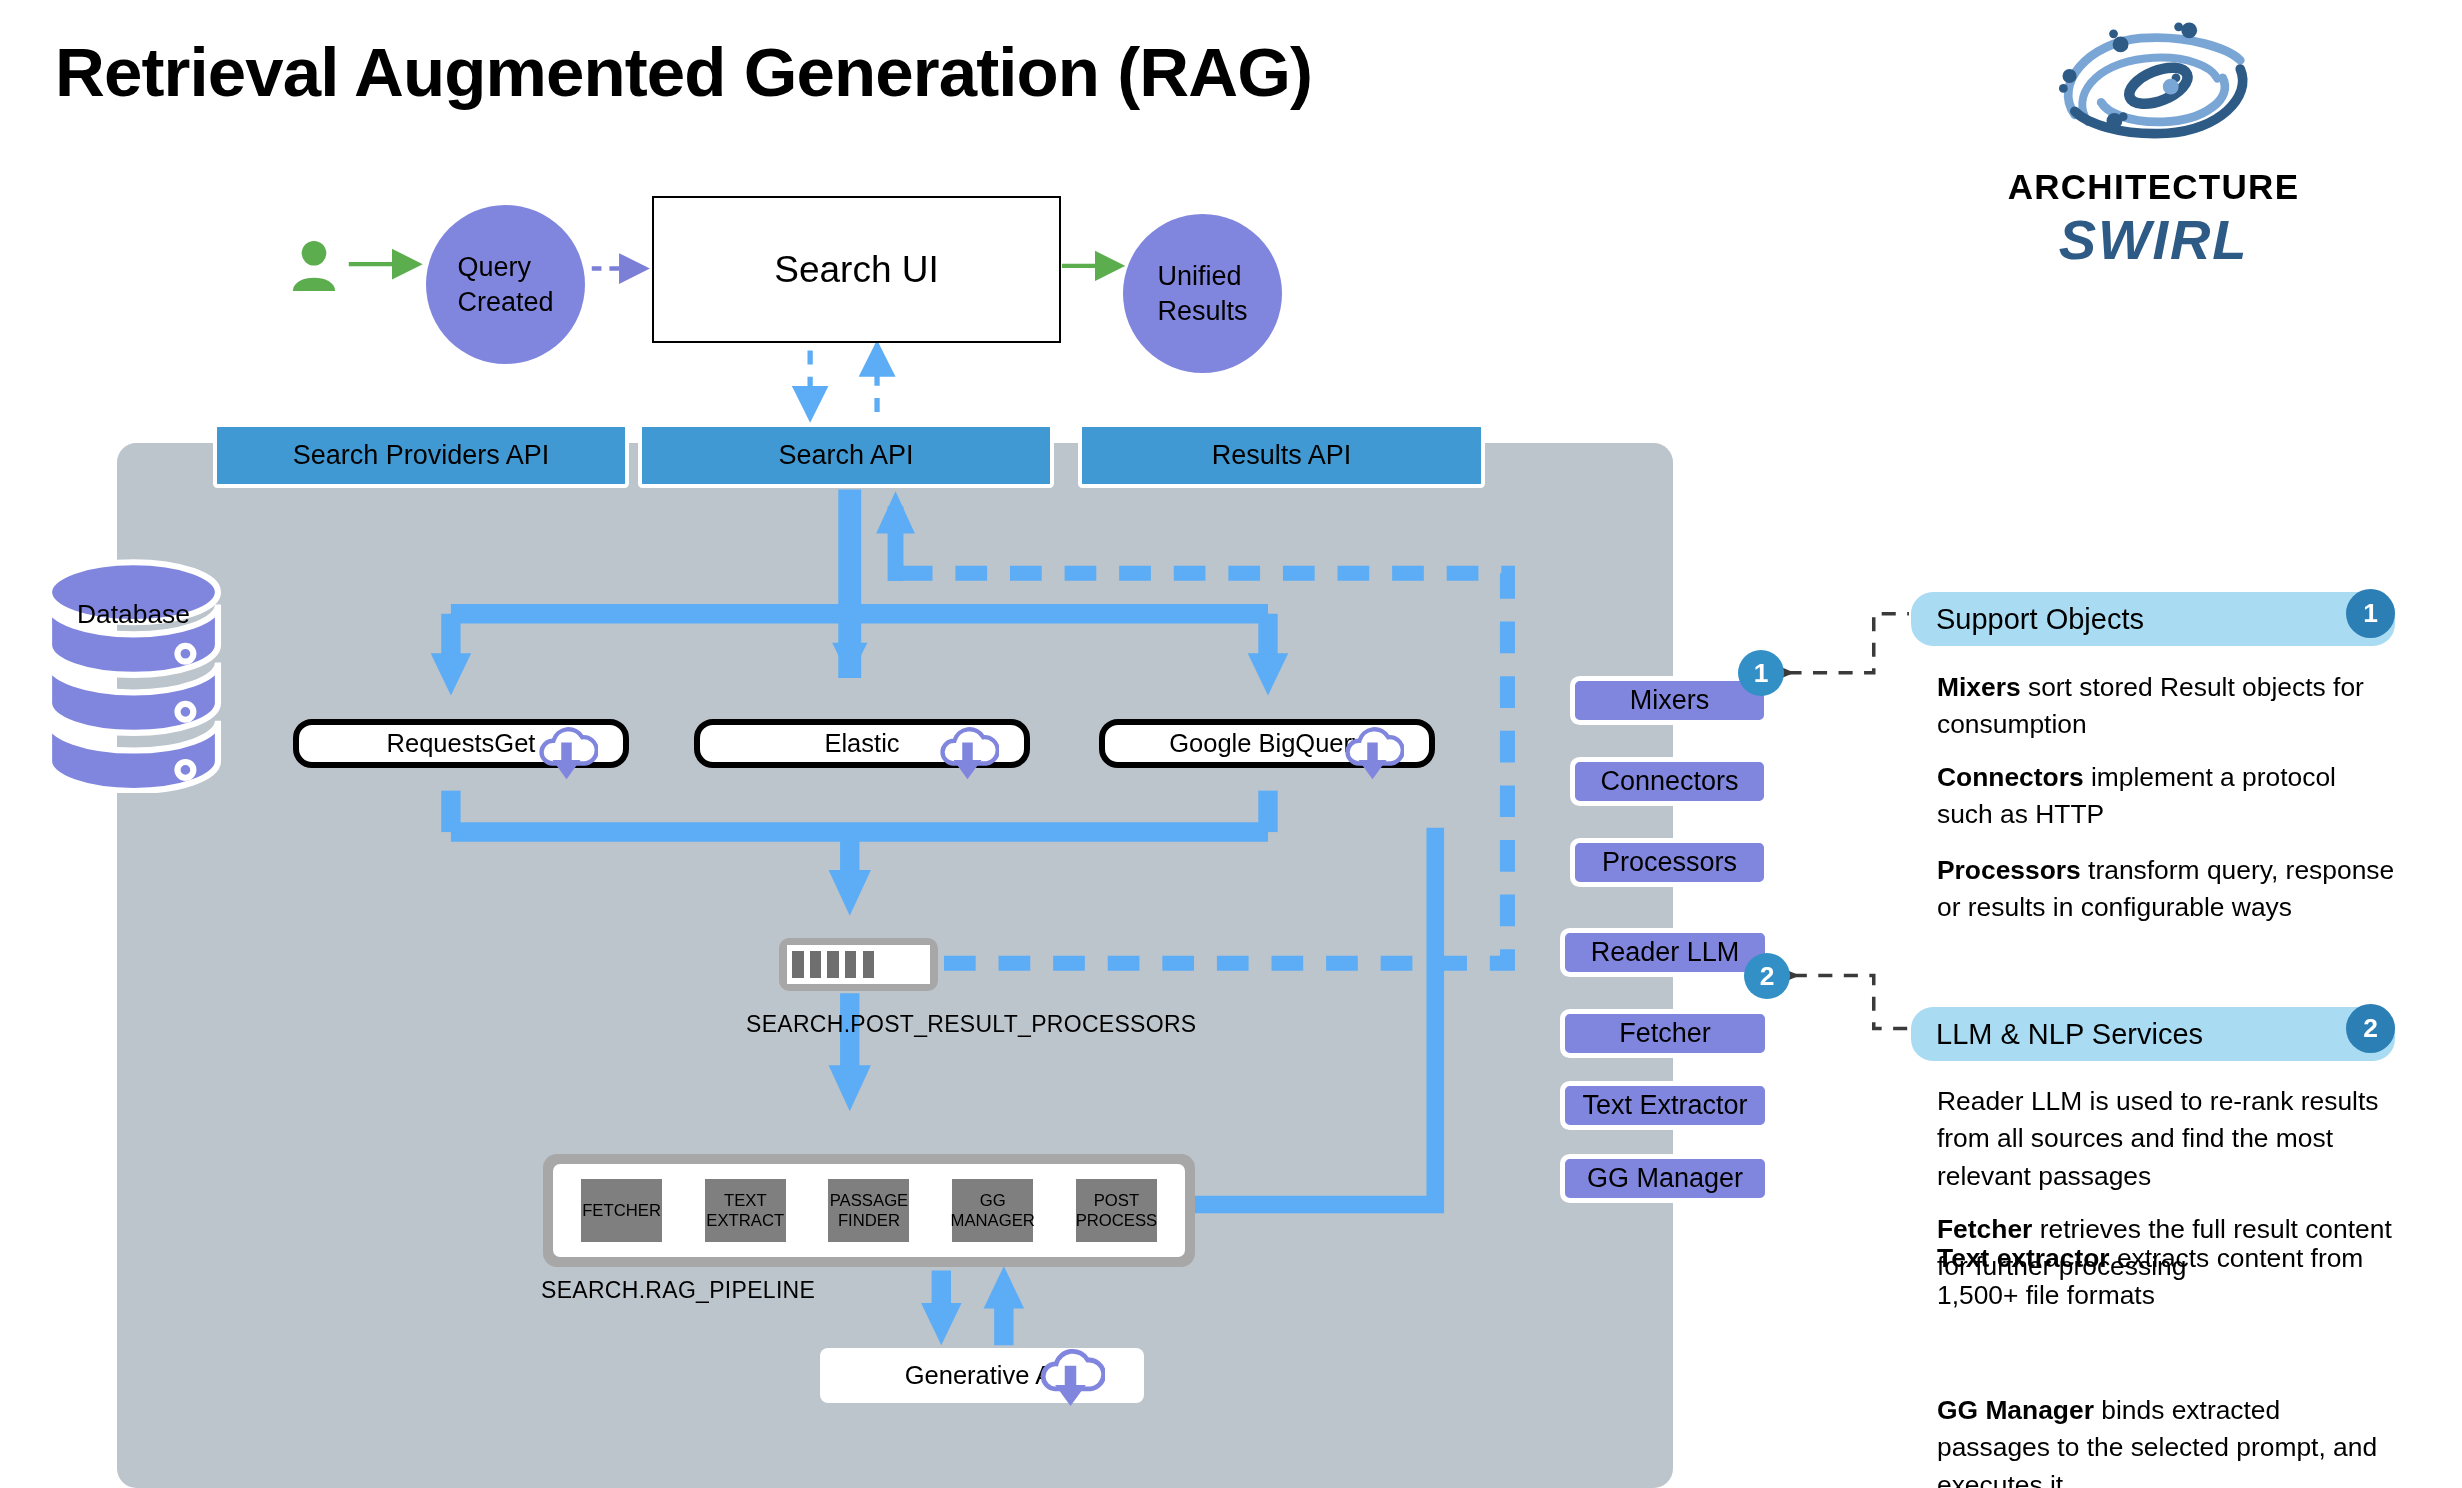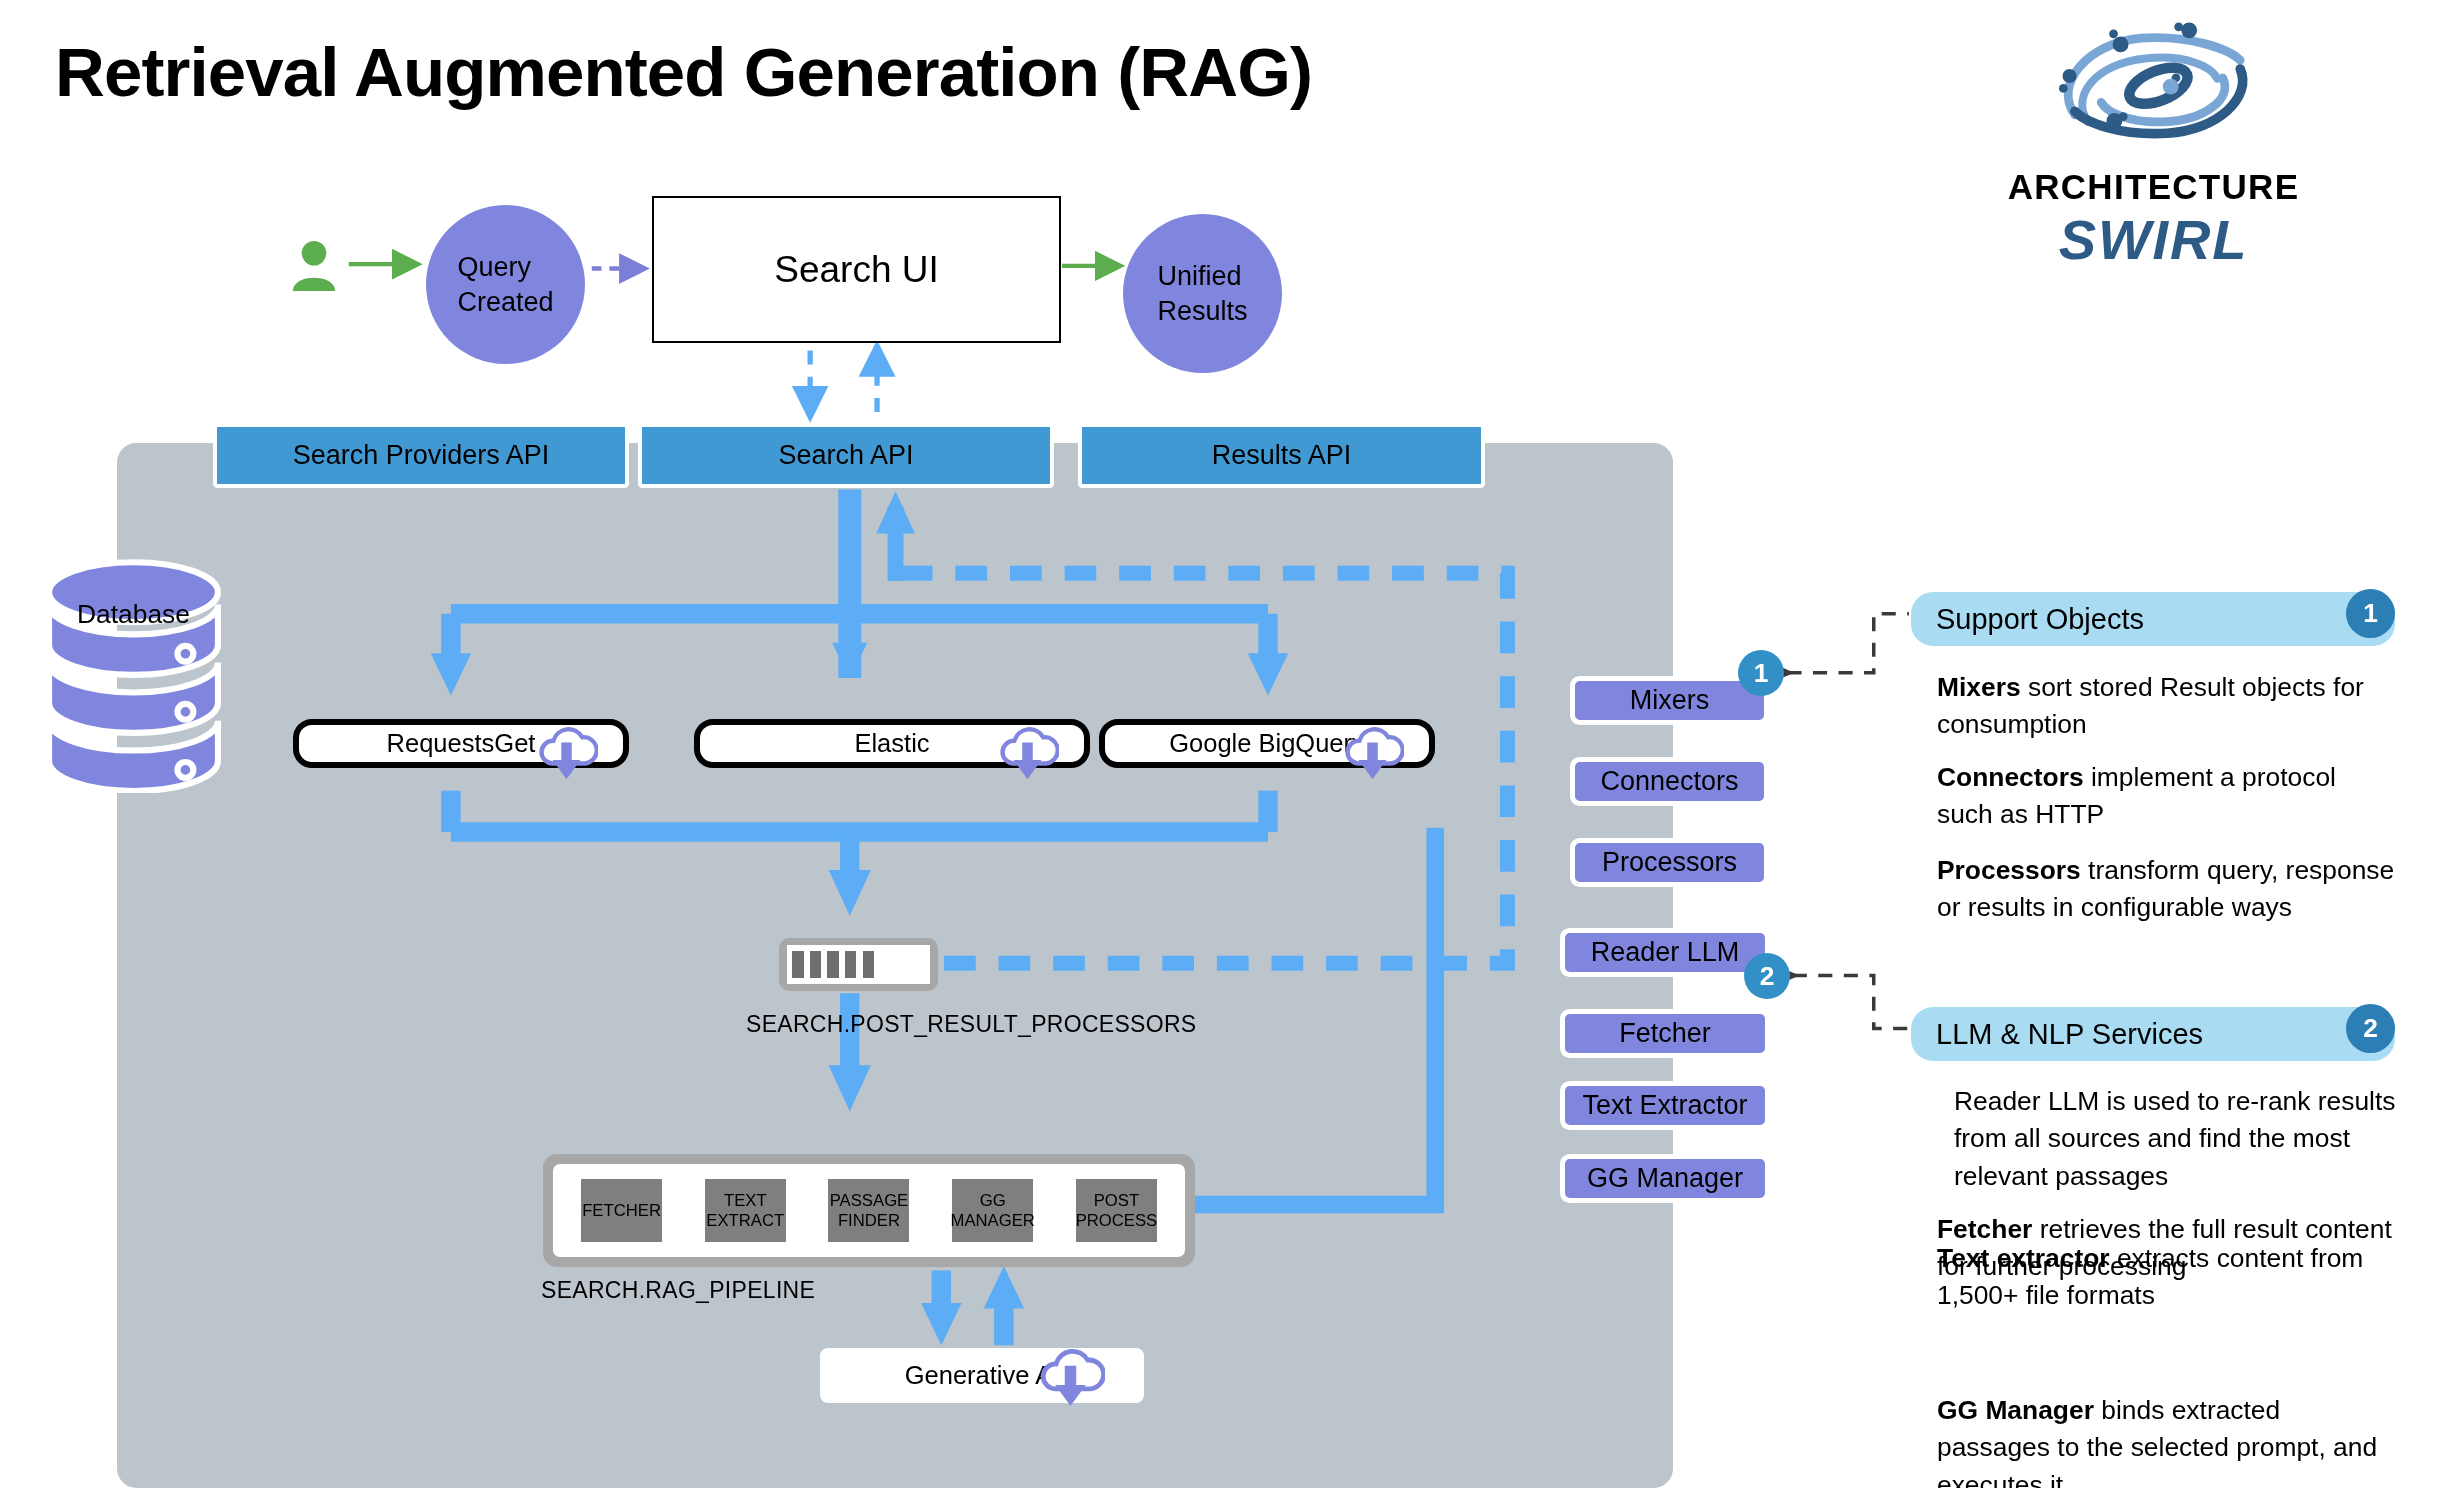--- a/index.html
+++ b/index.html
@@ -30,21 +30,21 @@
   #api-providers{left:213px;top:423px;width:416px;}
   #api-search{left:638px;top:423px;width:416px;}
   #api-results{left:1078px;top:423px;width:407px;}
   
   #db{left:42px;top:555px;width:183px;height:238px;}
   #db-label{left:42px;top:571px;width:183px;text-align:center;font-size:26.4px;z-index:4;pointer-events:none;margin-top:28px;}
   
   .provider{height:49px;background:#fff;border:6.2px solid #000;border-radius:19px;display:flex;align-items:center;
             justify-content:center;font-size:25.5px;box-sizing:border-box;position:absolute;}
   #prov-1{left:293px;top:719px;width:336px;}
-  #prov-2{left:694px;top:719px;width:396px;}
+  #prov-2{left:694px;top:719px;width:336px;}
   #prov-3{left:1099px;top:719px;width:336px;}
   .cloud-ico{position:absolute;right:25px;top:-7px;width:63px;height:63px;}
   
   #prp{left:779px;top:938px;width:159px;height:53px;background:#a7a7a7;border-radius:10.6px;
        box-sizing:border-box;padding:7px 8px;}
   #prp-inner{width:100%;height:100%;background:#fff;display:flex;align-items:center;padding-left:5.3px;box-sizing:border-box;gap:6.2px;}
   .prp-bar{width:11.4px;height:27px;background:#6f6f6f;}
   #prp-label{left:746px;top:1011px;font-size:23px;letter-spacing:0.3px;}
   
   #rag{left:543px;top:1154px;width:652px;height:113px;background:#a7a7a7;border-radius:14px;box-sizing:border-box;padding:9.7px;}
@@ -77,21 +77,21 @@
   .sechdr{position:absolute;height:54px;background:#a9dcf3;border-radius:22px;display:flex;align-items:center;
           padding-left:25px;box-sizing:border-box;font-size:29px;color:#000;}
   #sec-1{left:1911px;top:592px;width:484px;}
   #sec-2{left:1911px;top:1007px;width:484px;}
   .sechdr .num{position:absolute;right:0;top:-2.6px;width:49px;height:49px;border-radius:50%;
                background:#2c7fb4;color:#fff;display:flex;align-items:center;justify-content:center;
                font-size:26.4px;font-weight:700;}
   .para{position:absolute;left:1937px;width:460px;font-size:26.4px;line-height:1.42;color:#000;}
   .para b{font-weight:700;}
   #p-1{top:669px;} #p-2{top:759px;} #p-3{top:852px;}
-  #p-4{top:1083px;margin-left:17px;} #p-5{top:1211px;} #p-6{top:1240px;} #p-7{top:1392px;}
+  #p-4{top:1083px;} #p-5{top:1211px;} #p-6{top:1240px;} #p-7{top:1392px;}
   
   #links{position:absolute;left:0;top:0;width:2462px;height:1488px;pointer-events:none;}
 </style>
 </head>
 <body>
 
 <div class="abs" id="gray-panel"></div>
 
 <svg id="links" viewBox="0 0 2796 1690" xmlns="http://www.w3.org/2000/svg">
   <defs>

